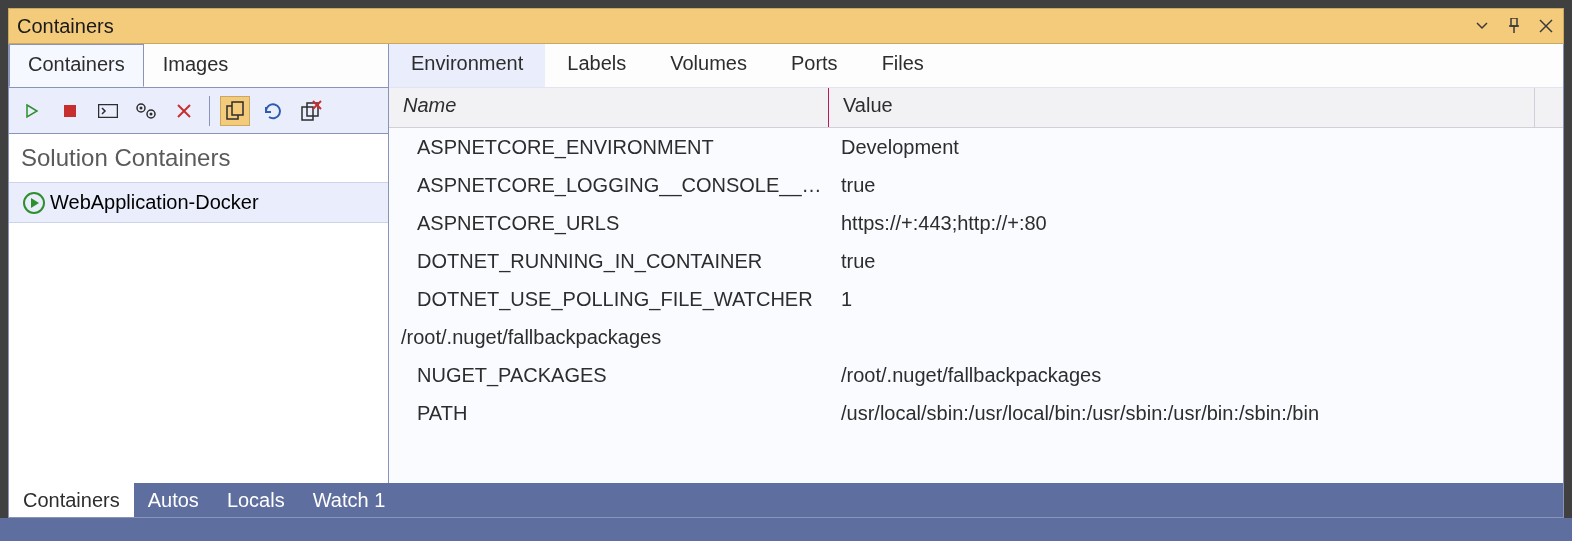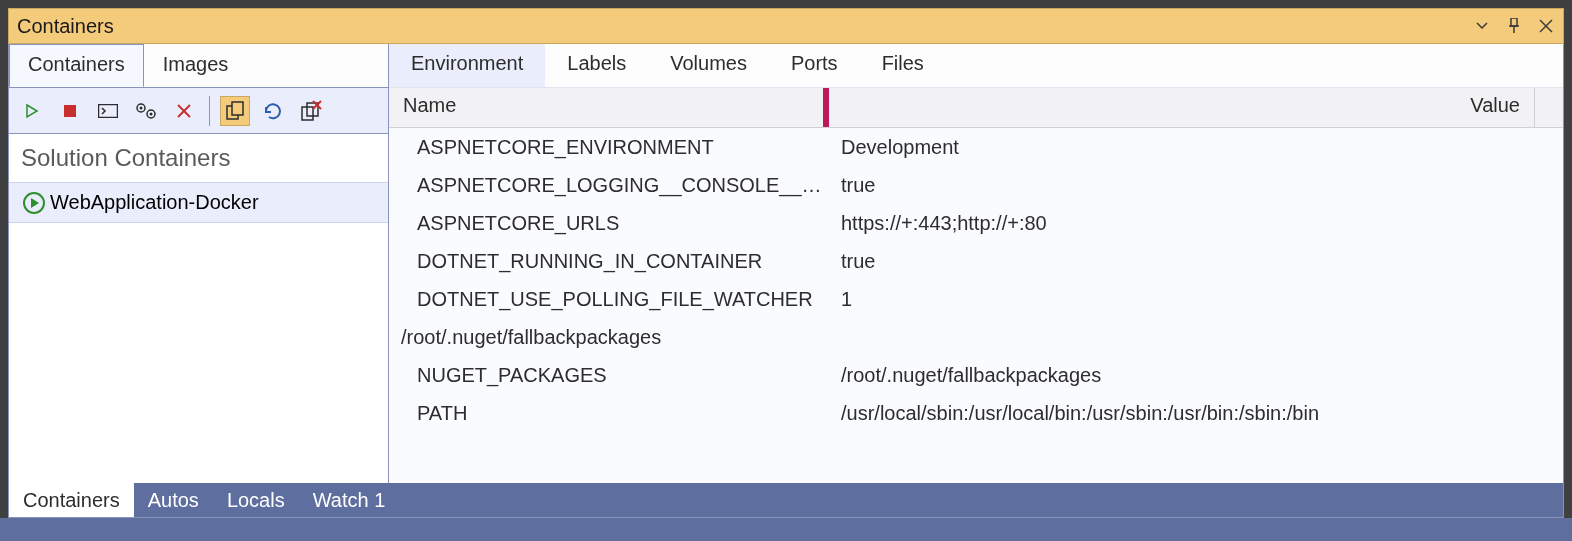--- a/index.html
+++ b/index.html
@@ -26,22 +26,22 @@
   .container-item { display: flex; align-items: center; gap: 5px; padding: 8px 14px; background: #eaeefc; border-top: 1px solid #cfd3e9; border-bottom: 1px solid #cfd3e9; cursor: pointer; }
   .container-item .run-icon { width: 22px; height: 22px; }
 
   
   .rightpanel { flex: 1; display: flex; flex-direction: column; overflow: hidden; }
   .right-tabs { display: flex; height: 44px; align-items: stretch; background: #fdfdfd; border-bottom: 1px solid #e2e4ef; }
   .right-tab { padding: 8px 22px; cursor: pointer; color: #2d2d2d; }
   .right-tab.active { background: #eaeefc; }
   .grid-head { display: flex; height: 40px; background: #f2f2f5; border-bottom: 1px solid #d0d0d8; }
   .grid-head .col { padding: 6px 14px; color: #2d2d2d; }
-  .grid-head .col.name { width: 440px; border-right: 6px solid #be185d; }
-  .grid-head .col.value { flex: 1; text-align: right; }
+  .grid-head .col.name { width: 440px; border-right: 1px solid #be185d; font-style: italic; }
+  .grid-head .col.value { flex: 1; }
   .grid-head .col.spacer { width: 28px; border-left: 1px solid #d0d0d8; }
   .grid-body { flex: 1; overflow: hidden; background: #fafbff; }
   .row { display: flex; height: 38px; align-items: center; }
   .row .cell-name { width: 440px; padding-left: 28px; white-space: nowrap; overflow: hidden; text-overflow: ellipsis; color: #2d2d2d; }
   .row .cell-value { flex: 1; padding-left: 12px; white-space: nowrap; overflow: hidden; text-overflow: ellipsis; color: #2d2d2d; }
 
   
   .bottom-tabs { height: 34px; display: flex; background: #5e6e9e; }
   .bottom-tab { padding: 4px 14px; color: #fff; font-size: 20px; cursor: pointer; display: flex; align-items: center; }
   .bottom-tab.active { background: #fff; color: #2d2d2d; }

